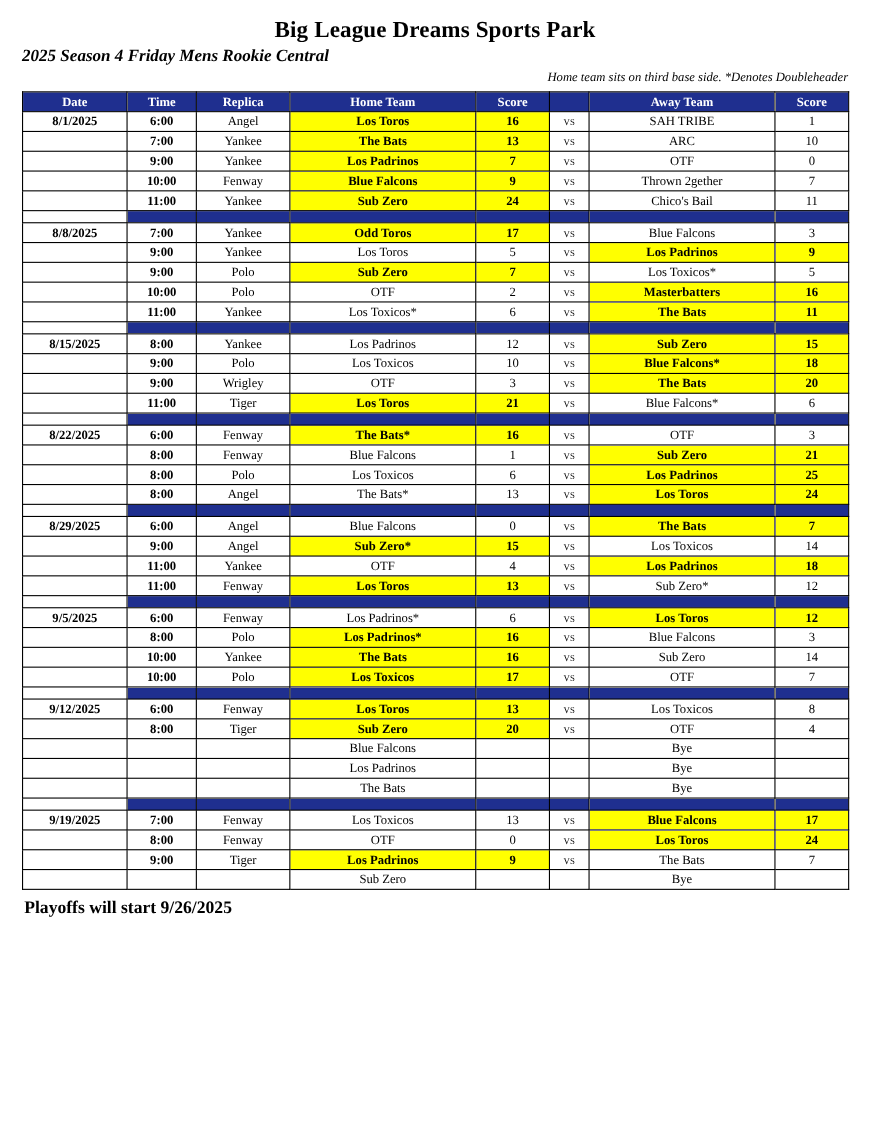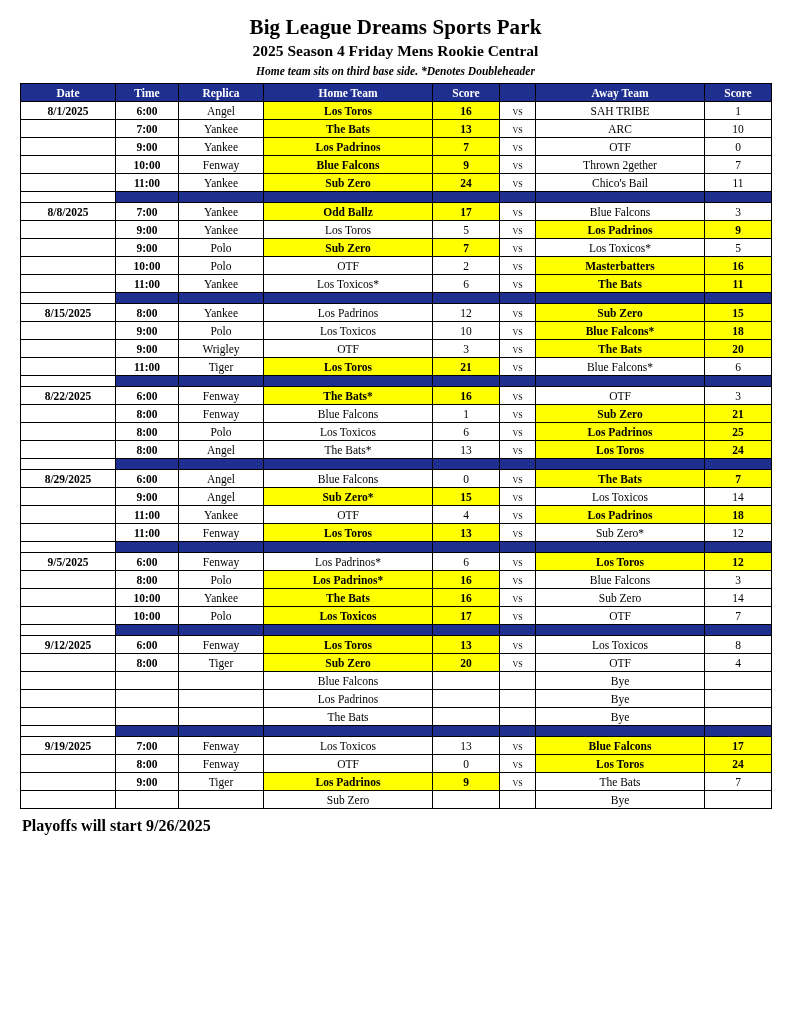--- a/index.html
+++ b/index.html
@@ -21,29 +21,29 @@
     position: relative;
   }
   .title {
     text-align: center;
     font-size: 21px;
     font-weight: bold;
     letter-spacing: 0.1px;
     line-height: 1.25;
   }
   .subtitle {
-    text-align: center;
     font-size: 15.5px;
     font-weight: bold;
     margin-top: 2px;
+    font-style: italic;
   }
   .note {
-    text-align: center;
+    text-align: right;
     font-size: 11.5px;
-    font-weight: bold;
+    font-weight: normal;
     font-style: italic;
     margin-top: 5px;
     margin-bottom: 6px;
   }
   table.sched {
     border-collapse: collapse;
     width: 751px;
     table-layout: fixed;
     margin: 0 auto;
     border-radius: 31px;
@@ -194,21 +194,21 @@
           <td></td>
           <td></td>
           <td></td>
           <td></td>
           <td></td>
         </tr>
         <tr>
           <td class="date">8/8/2025</td>
           <td class="time">7:00</td>
           <td class="team">Yankee</td>
-          <td class="team hl">Odd Ballz</td>
+          <td class="team hl">Odd Toros</td>
           <td class="score hl">17</td>
           <td class="vs">vs</td>
           <td class="team">Blue Falcons</td>
           <td class="score">3</td>
         </tr>
         <tr>
           <td class="date"></td>
           <td class="time">9:00</td>
           <td class="team">Yankee</td>
           <td class="team">Los Toros</td>

